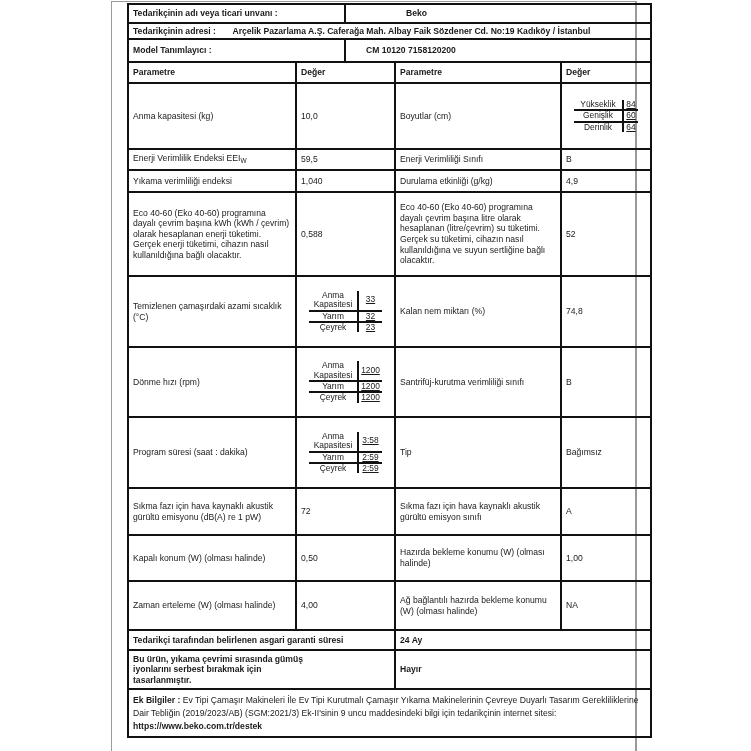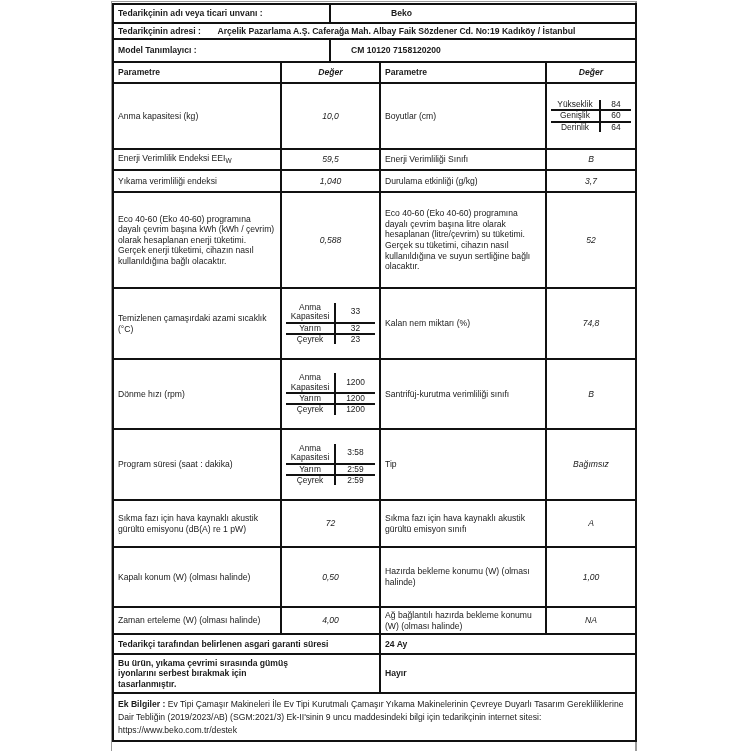--- a/index.html
+++ b/index.html
@@ -1,31 +1,31 @@
 <!DOCTYPE html>
 <html><head>
 <meta charset="utf-8">
 <style>
   html, body { margin:0; padding:0; background:#ffffff; }
   body { width:751px; height:751px; position:relative; overflow:hidden;
          font-family:"Liberation Sans", sans-serif; color:#1a1a1a; }
   .page-frame { position:absolute; left:111px; top:1px; width:526px; height:750px;
                 border-left:1px solid #9a9a9a; border-right:2px solid #9a9a9a; border-top:1px solid #9a9a9a; box-sizing:border-box; }
-  .sheet { position:absolute; left:112px; top:3px; width:523px; height:745px;border-radius:19px; }
+  .sheet { position:absolute; left:127px; top:3px; width:523px; height:745px;border-radius:19px; }
   table.main { border-collapse:collapse; width:523px; table-layout:fixed; }
   table.main td { border:2px solid #111; padding:0 4px; font-size:8.6px; line-height:10.6px; vertical-align:middle; }
   .b { font-weight:bold; }
-  .c { text-align:center;font-style:italic; }
-  .sub { padding:4px !important; }
+  .c { text-align:left; }
+  .sub { padding:12px !important; }
   table.inner { border-collapse:collapse; width:100%; height:100%; table-layout:fixed; }
   table.inner td { border:2px solid #111; border-top:none; border-left:none; font-size:8.4px; text-align:center; padding:0 1px; line-height:9.4px; }
   table.inner tr:last-child td { border-bottom:none; }
-  table.inner td:last-child { border-right:none; }
+  table.inner td:last-child { border-right:none;text-decoration:underline; }
   sub { font-size:6.5px; vertical-align:-2px; }
-  .url { font-weight:normal; }
+  .url { font-weight:bold; }
 </style>
 </head>
 <body>
 
 <div class="page-frame"></div>
 
 <div class="sheet">
 <table class="main">
   <colgroup>
     <col style="width:168px">
@@ -90,23 +90,23 @@
   <tr style="height:21px">
     <td><span>Enerji Verimlilik Endeksi EEI</span><sub>W</sub></td>
     <td class="c" colspan="2">59,5</td>
     <td>Enerji Verimliliği Sınıfı</td>
     <td class="c" colspan="2">B</td>
   </tr>
   <tr style="height:22px">
     <td>Yıkama verimliliği endeksi</td>
     <td class="c" colspan="2">1,040</td>
     <td>Durulama etkinliği (g/kg)</td>
-    <td class="c" colspan="2">3,7</td>
-  </tr>
-  <tr style="height:96px">
+    <td class="c" colspan="2">4,9</td>
+  </tr>
+  <tr style="height:84px">
     <td>Eco 40-60 (Eko 40-60)  programına dayalı çevrim başına kWh (kWh / çevrim) olarak hesaplanan enerji tüketimi. Gerçek enerji tüketimi, cihazın nasıl kullanıldığına bağlı olacaktır.</td>
     <td class="c" colspan="2">0,588</td>
     <td>Eco 40-60 (Eko 40-60) programına dayalı çevrim başına litre olarak hesaplanan (litre/çevrim) su tüketimi. Gerçek su tüketimi, cihazın nasıl kullanıldığına ve suyun sertliğine bağlı olacaktır.</td>
     <td class="c" colspan="2">52</td>
   </tr>
 
   <tr style="height:71px">
     <td>Temizlenen çamaşırdaki azami sıcaklık (°C)</td>
     <td class="sub" colspan="2">
       <table class="inner">
@@ -189,27 +189,27 @@
     <td>Tip</td>
     <td class="c" colspan="2">Bağımsız</td>
   </tr>
 
   <tr style="height:47px">
     <td>Sıkma fazı için hava kaynaklı akustik gürültü emisyonu (dB(A) re 1 pW)</td>
     <td class="c" colspan="2">72</td>
     <td>Sıkma fazı için hava kaynaklı akustik gürültü emisyon sınıfı</td>
     <td class="c" colspan="2">A</td>
   </tr>
-  <tr style="height:60px">
+  <tr style="height:46px">
     <td>Kapalı konum (W) (olması halinde)</td>
     <td class="c" colspan="2">0,50</td>
     <td>Hazırda bekleme konumu (W) (olması halinde)</td>
     <td class="c" colspan="2">1,00</td>
   </tr>
-  <tr style="height:27px">
+  <tr style="height:49px">
     <td>Zaman erteleme (W) (olması halinde)</td>
     <td class="c" colspan="2">4,00</td>
     <td>Ağ bağlantılı hazırda bekleme konumu (W) (olması halinde)</td>
     <td class="c" colspan="2">NA</td>
   </tr>
 
   <tr style="height:20px">
     <td class="b" colspan="3">Tedarikçi tarafından belirlenen asgari garanti süresi</td>
     <td class="b" colspan="3">24  Ay</td>
   </tr>

